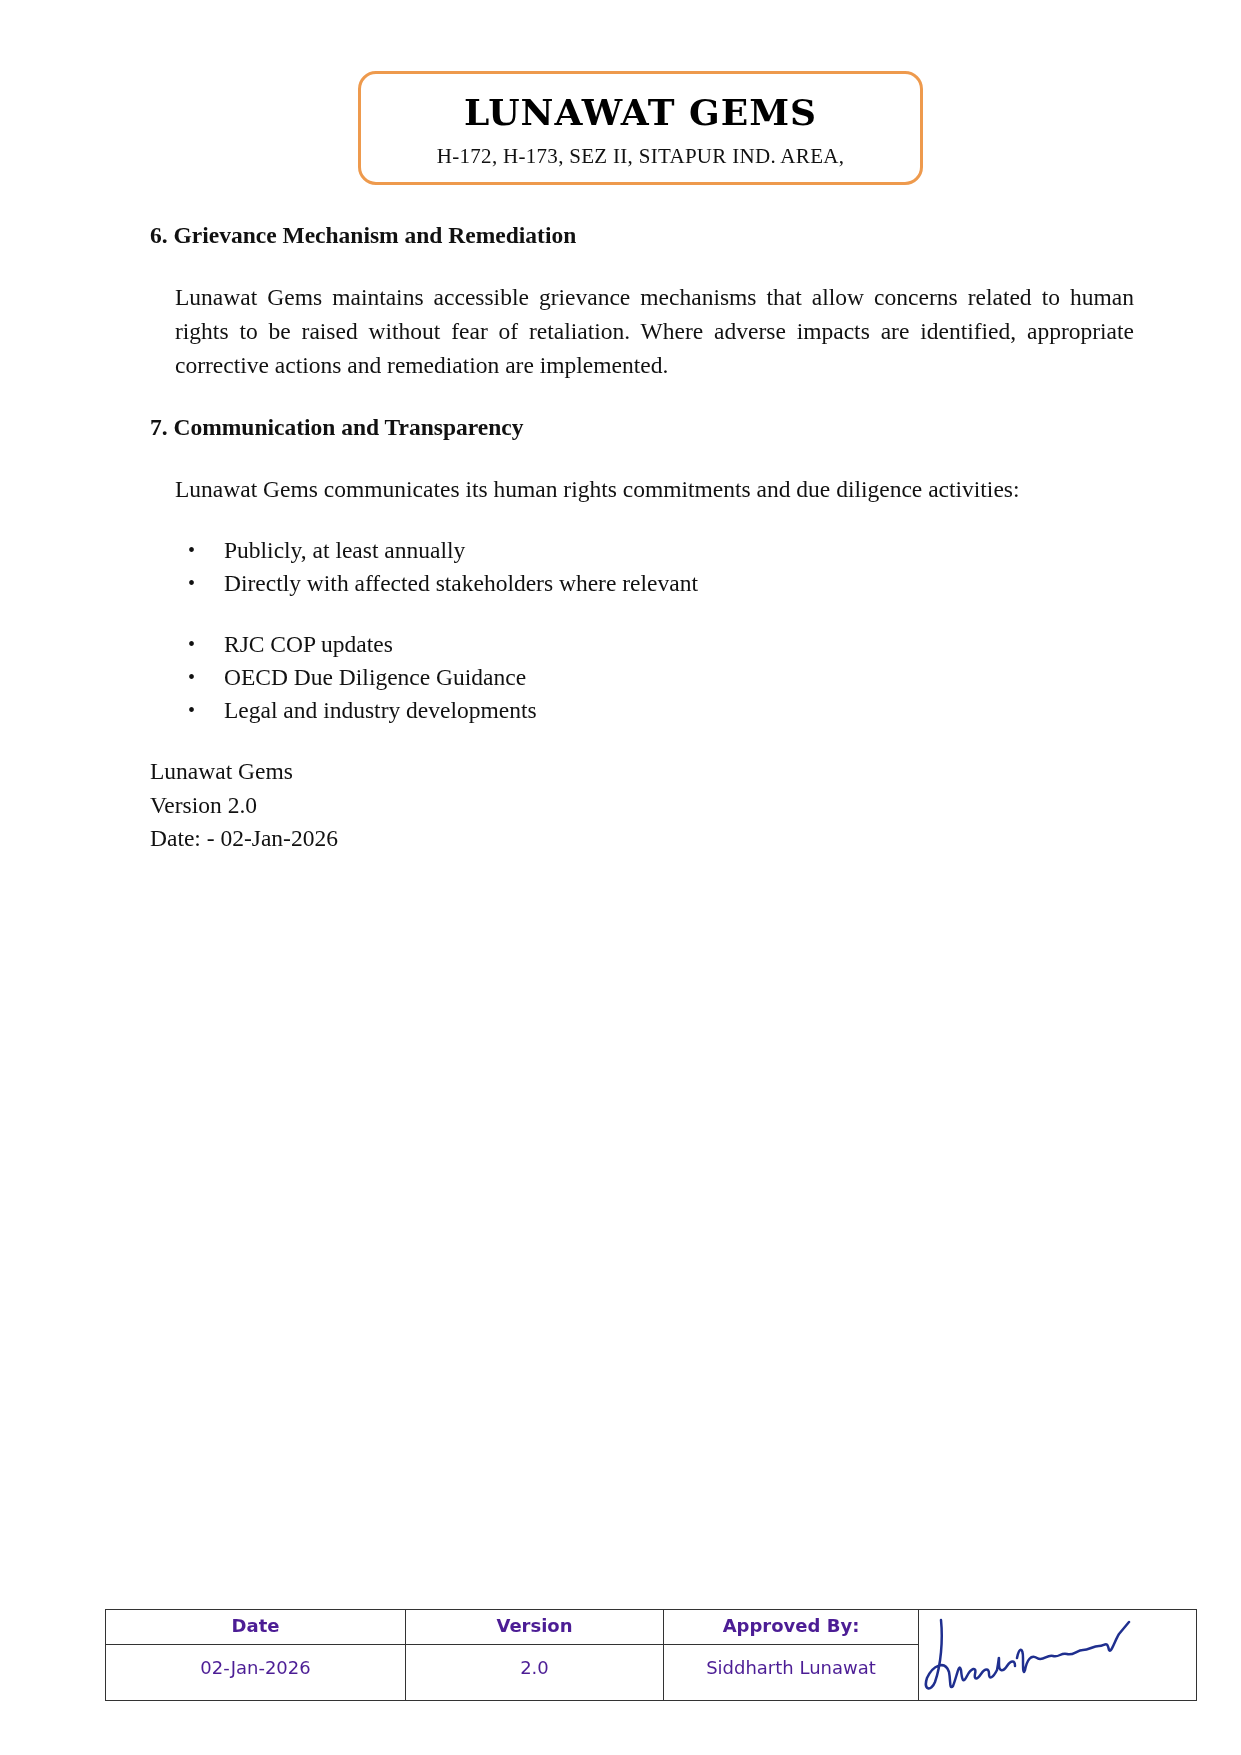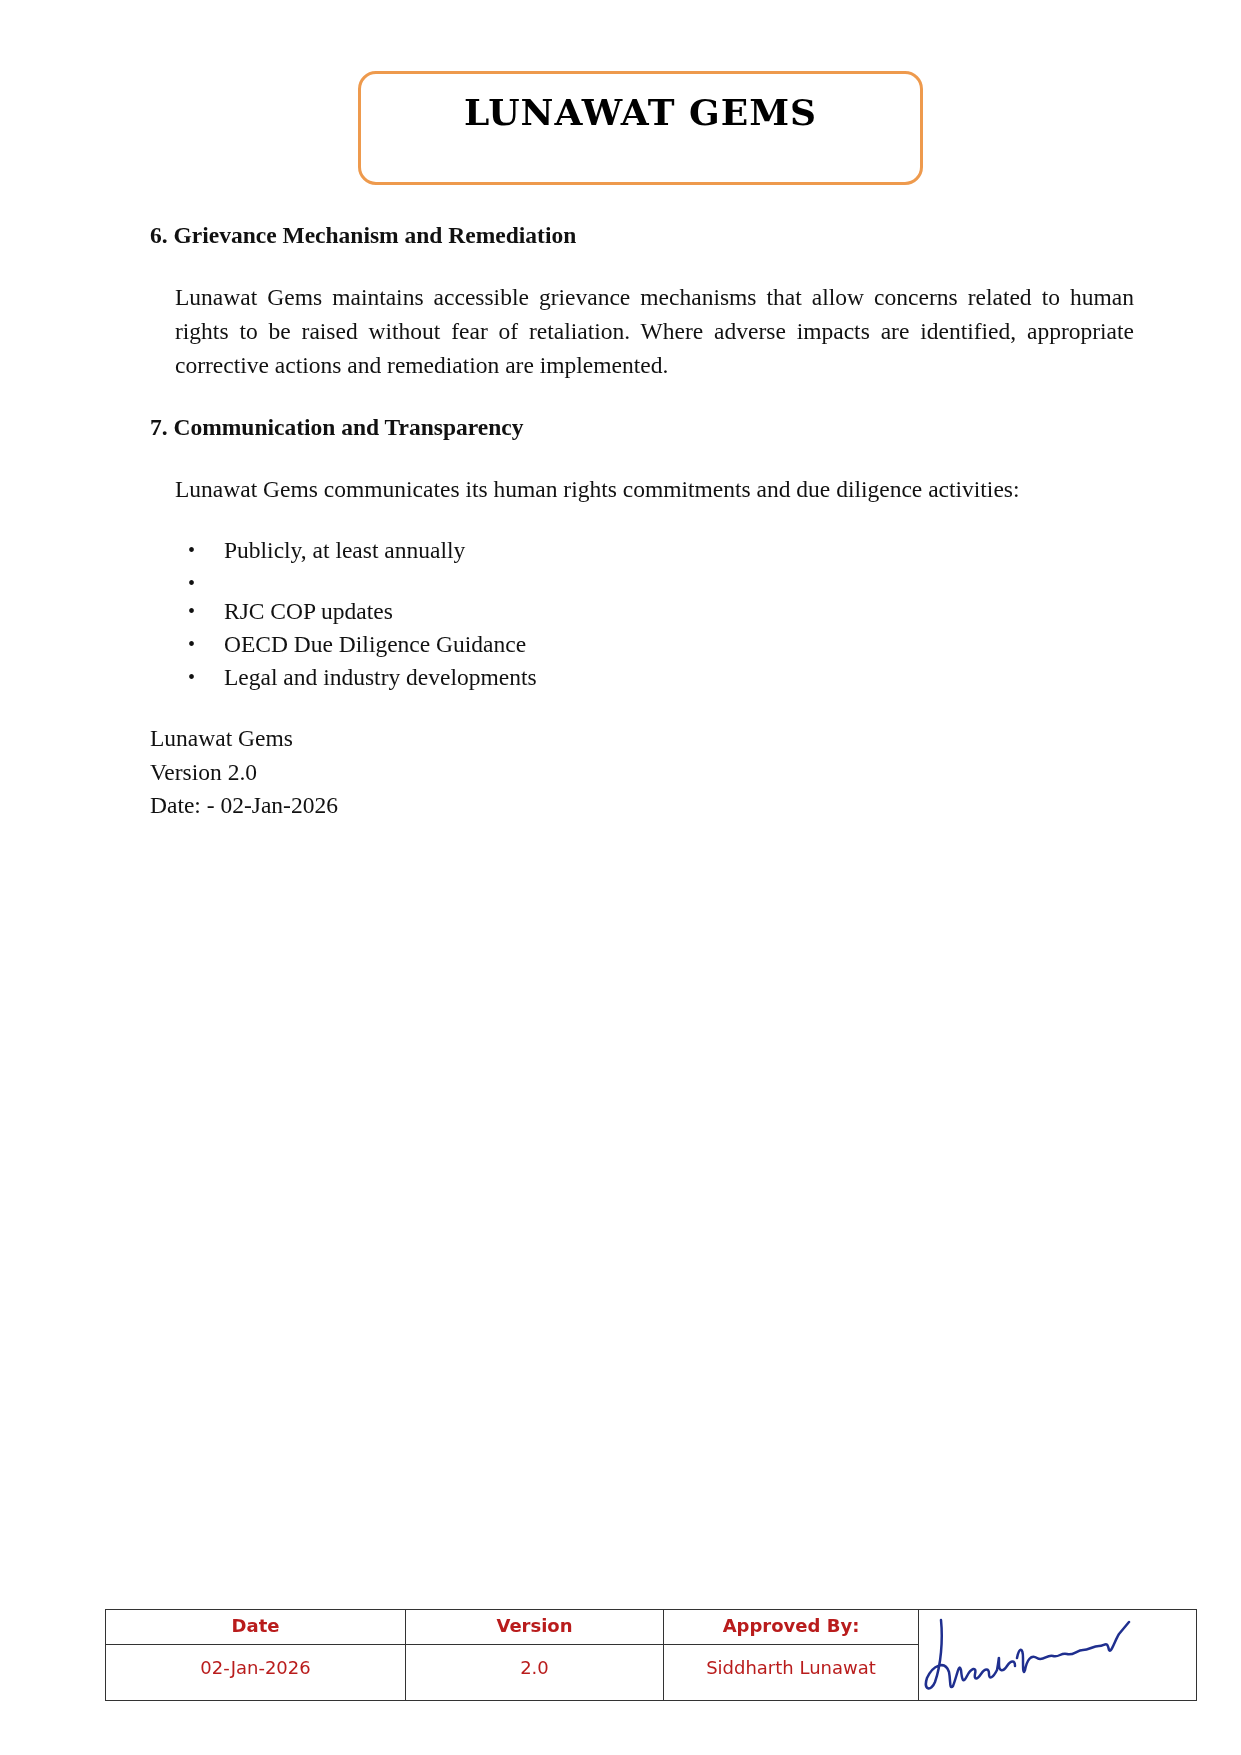--- a/index.html
+++ b/index.html
@@ -69,56 +69,58 @@
     }
     .approval { line-height: 33.5px; }
     .approval .label { font-weight: bold; }
 
     table.footer-table {
       position: absolute;
       left: 105px; top: 1609px;
       border-collapse: collapse;
       font-family: "DejaVu Sans", "Liberation Sans", sans-serif;
       font-size: 18px;
-      color: #b91c1c;
+      color: #4c1d95;
     }
     table.footer-table td {
       border: 1.5px solid #333;
       text-align: center;
       vertical-align: top;
     }
     .th-cell { height: 35px; font-weight: bold; padding-top: 5px; }
     .td-cell { height: 56px; padding-top: 12px; }
     .col1 { width: 300px; }
     .col2 { width: 258px; }
     .col3 { width: 255px; }
     .sig-cell { width: 277px; padding: 0 !important; vertical-align: middle !important; }
     .sig-cell svg { display: block; }
   </style>
 </head>
 <body>
 
 <div class="header-box">
   <div class="company-name">LUNAWAT GEMS</div>
+  <div class="company-address">H-172, H-173, SEZ II, SITAPUR IND. AREA,</div>
 </div>
 
 <div class="content">
 
   <div class="section-heading">6. Grievance Mechanism and Remediation</div>
   <p class="para">Lunawat Gems maintains accessible grievance mechanisms that allow concerns related to human rights to be raised without fear of retaliation. Where adverse impacts are identified, appropriate corrective actions and remediation are implemented.</p>
 
   <div class="section-heading">7. Communication and Transparency</div>
   <p class="para">Lunawat Gems communicates its human rights commitments and due diligence activities:</p>
   <ul class="bullets">
     <li>
       <span class="bullet">•</span>
       <span>Publicly, at least annually</span>
     </li>
     <li>
       <span class="bullet">•</span>
+      <span>Directly with affected stakeholders where relevant</span>
     </li>
   </ul>
 
   <ul class="bullets">
     <li>
       <span class="bullet">•</span>
       <span>RJC COP updates</span>
     </li>
     <li>
       <span class="bullet">•</span>

